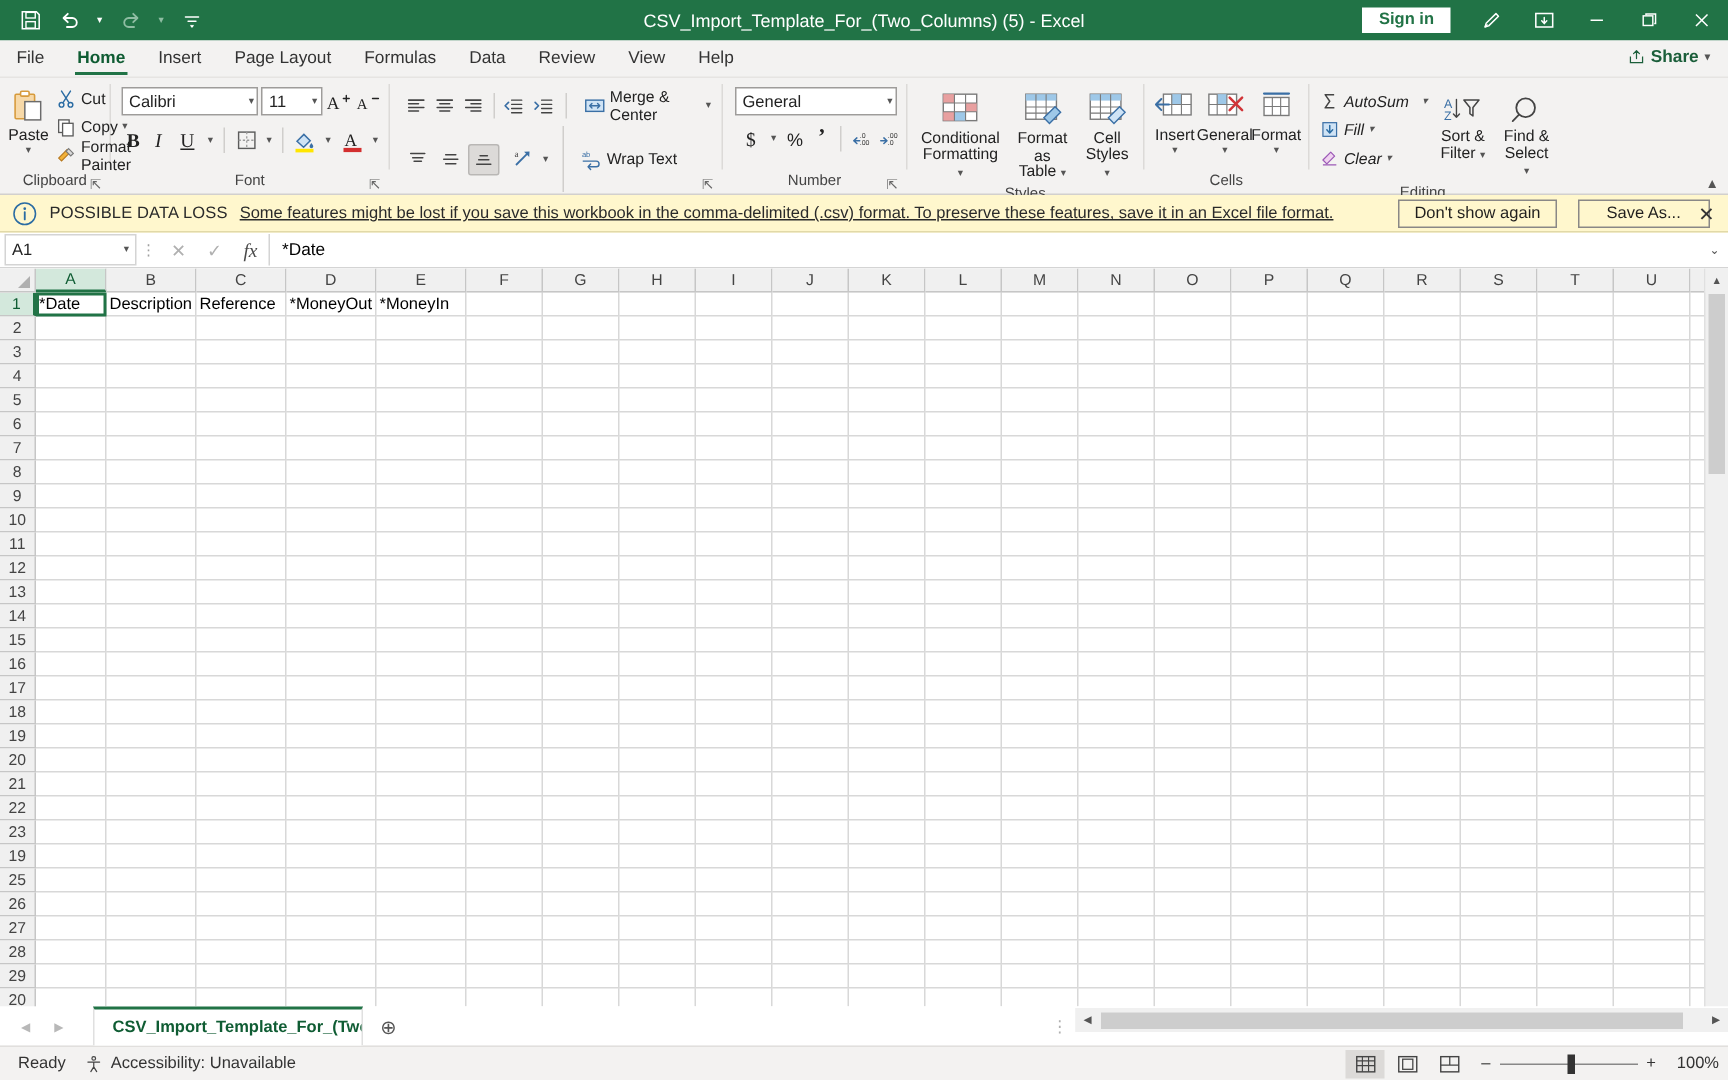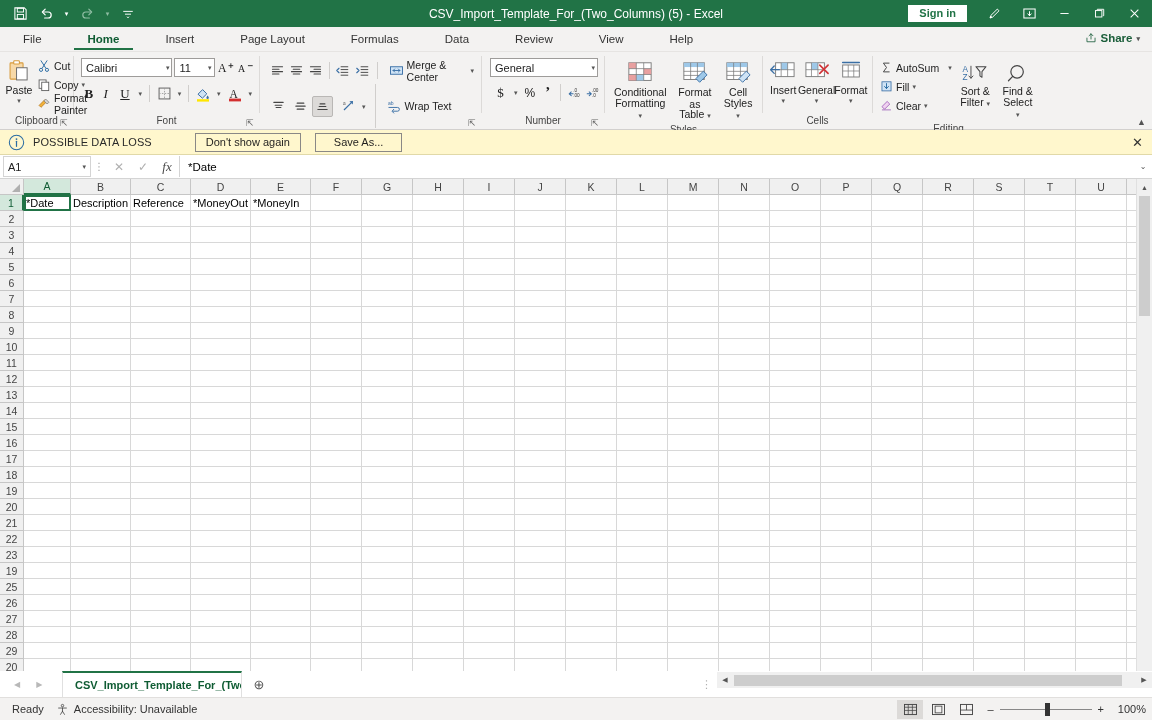--- a/index.html
+++ b/index.html
@@ -44,21 +44,21 @@
     padding: 3px 11px; margin-right: 10px; line-height: 1;
   }
   .win-btn { width: 35px; height: 27px; display: flex; align-items: center; justify-content: center; color:#fff; }
 
   
   .tabstrip {
     height: 25px; background: #f3f2f1; display: flex; align-items: stretch;
     flex: none; position: relative; border-bottom: 1px solid #e6e4e2;
   }
   .rtab {
-    display: flex; align-items: center; padding: 0 23px; font-size: 11.5px;
+    display: flex; align-items: center; padding: 0 11px; font-size: 11.5px;
     color: #333; position: relative; white-space: nowrap;
   }
   .rtab.file { color: #333; }
   .rtab.active { color: #0f5c33; font-weight: bold; }
   .rtab.active::after {
     content: ''; position: absolute; left: 9px; right: 9px; bottom: 1px;
     height: 2px; background: #217346;
   }
   .share-btn {
     position: absolute; right: 8px; top: 3px; display: flex; align-items: center; gap: 4px;
@@ -117,21 +117,21 @@
   .al-row { display: flex; align-items: center; gap: 1px; padding-left: 4px; }
   .al-row.r1 { padding-top: 3px; }
   .al-row.r2 { padding-top: 5px; }
 
   .num-grp { width: 122px; }
   .num-row2 { display: flex; align-items: center; gap: 1px; padding: 5px 0 0 4px; }
 
   .styles-grp { width: 157px; }
   .cells-grp { width: 109px; }
   .editing-grp { width: 151px; }
-  .edit-left { display: flex; flex-direction: column; padding-top: 1px; }
+  .edit-left { display: flex; flex-direction: column; padding-top: 1px; font-style: italic; }
   .edit-right { display: flex; padding-top: 2px; }
 
   .ribbon-collapse {
     position: absolute; right: 6px; bottom: 2px; font-size: 9px; color: #555;
   }
 
   
   .warnbar {
     height: 25px; background: #fff7cd; border-bottom: 1px solid #e1d9a8;
     display: flex; align-items: center; padding: 0 8px; gap: 8px; flex: none;
@@ -746,20 +746,21 @@
 
   <div class="warnbar">
     <span class="ico">
       <svg width="17" height="17" viewBox="0 0 18 18">
           <circle cx="9" cy="9" r="7.6" fill="none" stroke="#2b6ca3" stroke-width="1.1"></circle>
           <circle cx="9" cy="5.4" r="0.95" fill="#2b6ca3"></circle>
           <path d="M9 7.8v5.2" stroke="#2b6ca3" stroke-width="1.3" stroke-linecap="round"></path>
         </svg>
     </span>
     <span class="warn-title">POSSIBLE DATA LOSS</span>
+    <span class="warn-msg">Some features might be lost if you save this workbook in the comma-delimited (.csv) format. To preserve these features, save it in an Excel file format.</span>
     <div class="warn-btn" style="margin-left:35px;">Don't show again</div>
     <div class="warn-btn" style="margin-left:6px;padding:2px 18px;">Save As...</div>
     <div class="warn-close">✕</div>
   </div>
 
   <div class="formulabar">
     <div class="namebox">
       <span>A1</span>
       <span class="caret">▾</span>
     </div>

